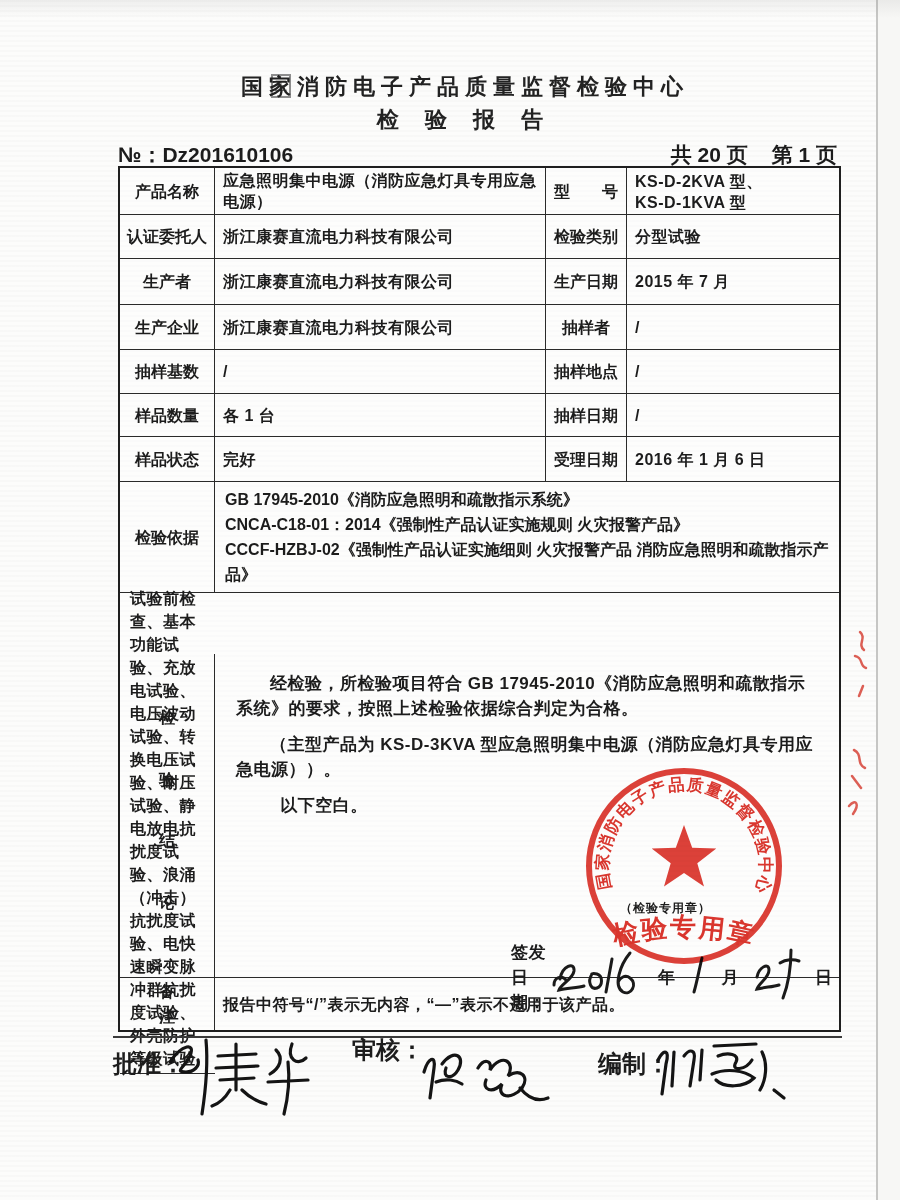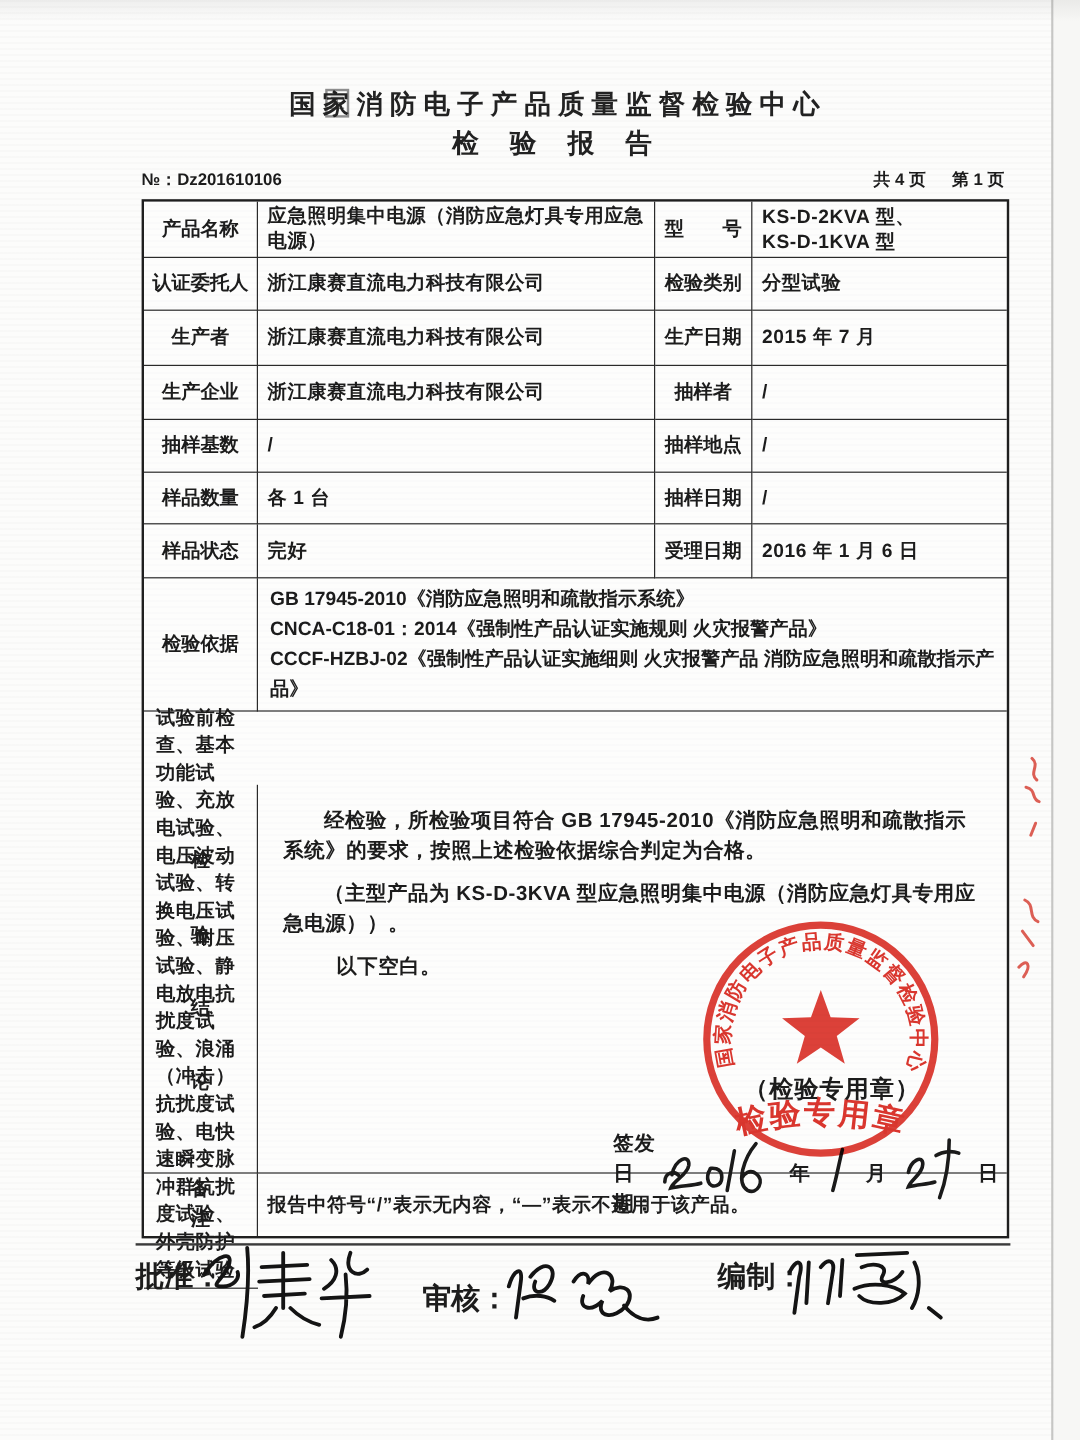--- a/index.html
+++ b/index.html
@@ -14,41 +14,41 @@
 
   .artifact-box{position:absolute;left:271px;top:74px;width:16px;height:20px;border:2px solid #6a6a6a;
     font-size:12px;font-weight:700;color:#5a5a5a;display:flex;align-items:center;justify-content:center;opacity:.75;}
 
   .title{position:absolute;left:90px;top:72px;width:750px;text-align:center;
     font-size:22px;font-weight:700;letter-spacing:6px;color:#222;}
   .subtitle{position:absolute;left:90px;top:105px;width:750px;text-align:center;
     font-size:22px;font-weight:700;letter-spacing:10px;color:#222;}
 
   .meta{position:absolute;left:118px;top:141px;width:719px;display:flex;justify-content:space-between;
-    font-size:14px;font-weight:700;}
+    font-size:21px;font-weight:700;}
   .meta .pages span{margin-left:18px;}
 
   .doc-table{position:absolute;left:118px;top:166px;width:719px;border:2px solid #1f1f1f;background:rgba(255,255,255,.35);}
   .trow{display:grid;grid-template-columns:95px 331px 81px 1fr;}
   .cell{border-right:1px solid #2a2a2a;border-bottom:1px solid #2a2a2a;box-sizing:border-box;
     display:flex;align-items:center;font-size:16px;font-weight:700;line-height:21px;}
   .cell:last-child{border-right:none;}
   .lab{justify-content:center;text-align:center;padding:2px 2px;}
   .val{padding:1px 8px;letter-spacing:.5px;}
   .wide{grid-template-columns:95px 1fr;}
   .block{display:block;padding:5px 10px;}
   .block div{line-height:25px;}
   .items-text{line-height:23px;display:block;padding:3px 10px;letter-spacing:.5px;}
   .vlabel{flex-direction:column;justify-content:space-between;padding:55px 0 65px 0;}
   .vlabel span{display:block;line-height:18px;}
   .remark-lab{flex-direction:column;justify-content:center;gap:4px;}
   .concl{position:relative;display:block;padding:6px 10px 0 10px;font-size:17px;line-height:25px;letter-spacing:.5px;}
   .concl p{margin:11px;text-indent:2em;}
   .concl p.blank{text-indent:2.6em;}
-  .stamp-note{position:absolute;left:405px;top:242px;font-size:20px;font-weight:700;letter-spacing:1px;}
+  .stamp-note{position:absolute;left:405px;top:242px;font-size:12px;font-weight:700;letter-spacing:1px;}
   .issue{position:absolute;left:296px;top:286px;display:flex;align-items:center;font-size:17px;font-weight:700;}
   .issue .hw{margin:0 6px;}
   .issue .unit{margin:0 8px;}
   .lastline{border-bottom:none;}
   .dbl-line{position:absolute;left:113px;top:1036px;width:729px;height:2px;background:#3a3a3a;}
 
   .stamp{position:absolute;left:582px;top:764px;width:204px;height:204px;mix-blend-mode:multiply;opacity:.92;}
 
   .footer{position:absolute;left:0;top:1030px;width:900px;height:130px;}
   .sig-label{position:absolute;font-size:24px;font-weight:700;}
@@ -64,21 +64,21 @@
   <div class="artifact-box">王</div>
 
   <div class="title">国家消防电子产品质量监督检验中心</div>
   <div class="subtitle">检 验 报 告</div>
 
   <div class="meta">
     <div>
       <span>№：</span><span>Dz201610106</span>
     </div>
     <div class="pages">
-      <span>共 4 页</span>
+      <span>共 20 页</span>
       <span>第 1 页</span>
     </div>
   </div>
 
   <div class="doc-table">
 
     <div class="trow" style="height:47px">
       <div class="cell lab">产品名称</div>
       <div class="cell val">应急照明集中电源（消防应急灯具专用应急电源）</div>
       <div class="cell lab">型　　号</div>
@@ -230,21 +230,21 @@
         <path d="M10 30 C22 12 36 10 30 24 C24 36 14 40 26 40 C34 40 40 34 38 28"></path>
         <path d="M46 8 C48 30 46 56 42 82"></path>
         <path d="M58 24 L96 22 M56 36 L98 34 M60 48 L94 46"></path>
         <path d="M76 12 L76 58"></path>
         <path d="M70 58 C64 68 58 72 52 74 M82 58 C90 66 98 70 106 72"></path>
         <path d="M116 18 C124 26 120 36 110 42 M132 12 C126 28 138 34 146 26"></path>
         <path d="M108 50 L148 48 M128 30 C130 48 128 66 124 82"></path>
       </svg>
     </span>
 
-    <div class="sig-label" style="left:352px;top:36px">审核：</div>
+    <div class="sig-label" style="left:352px;top:4px">审核：</div>
     <span class="sig" style="left:412px;top:8px" title="杨波">
       <svg width="145" height="78" viewBox="0 0 145 78" fill="none" stroke="#141414" stroke-width="3.2" stroke-linecap="round">
         <path d="M12 34 C16 20 24 16 22 30 L18 60"></path>
         <path d="M30 26 C42 10 54 18 46 32 C40 42 30 40 34 30"></path>
         <path d="M24 44 C34 40 44 42 50 46"></path>
         <path d="M66 30 C72 20 80 22 78 32 C90 14 104 24 96 38 C108 30 118 38 110 50 C100 62 84 60 90 46 C80 56 70 52 74 42"></path>
         <path d="M108 50 C116 60 126 64 136 60"></path>
       </svg>
     </span>
 

